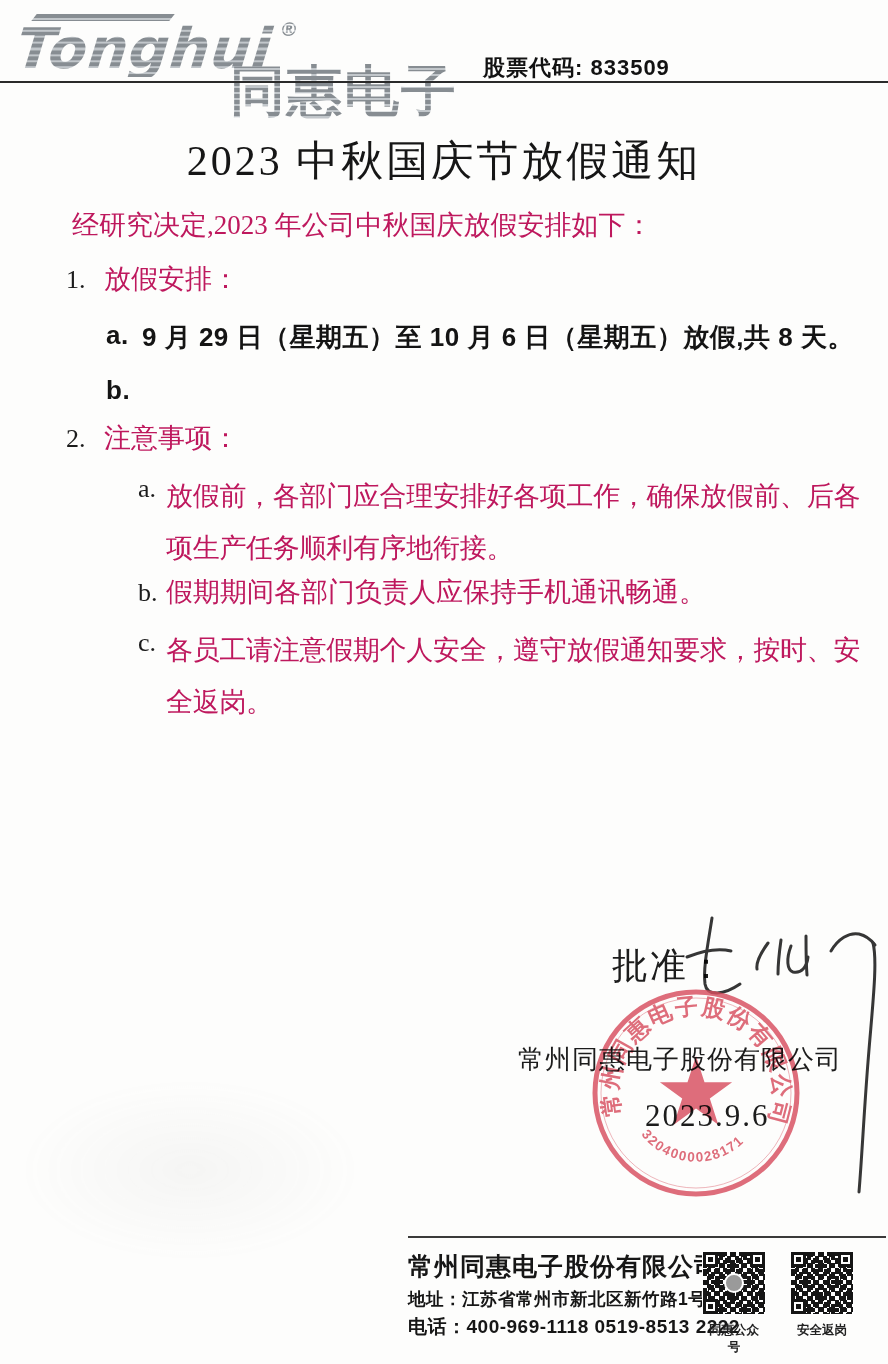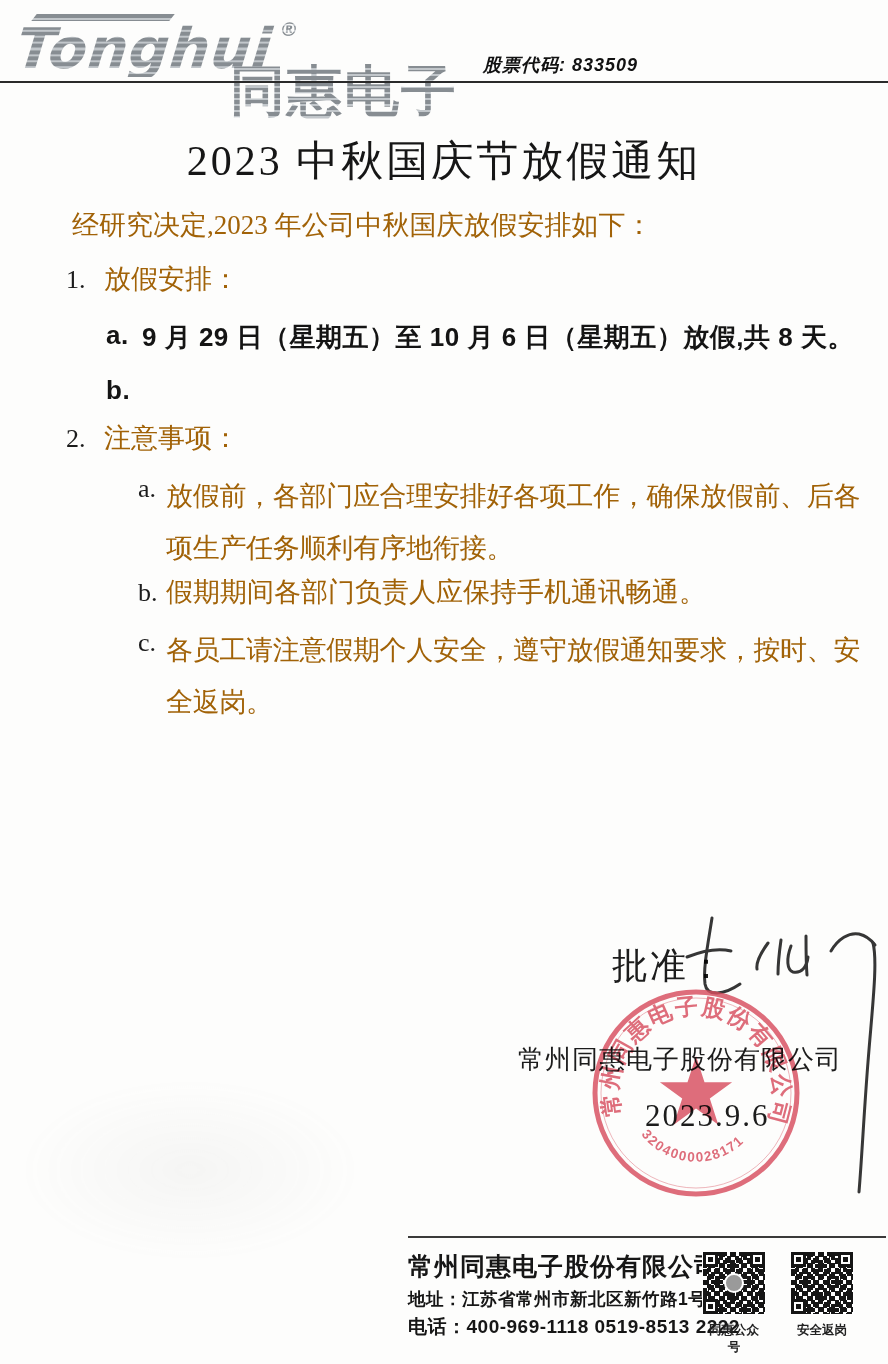--- a/index.html
+++ b/index.html
@@ -29,30 +29,30 @@
     .logo-en,.logo-cjk,.logo-swoosh{
       background:repeating-linear-gradient(180deg,#878d92 0 4px,#c2c7cb 4px 6px);
     }
     .logo-en,.logo-cjk{
       -webkit-background-clip:text;background-clip:text;color:transparent;
     }
   }
   .stock{
     position:absolute;left:483px;top:53px;
     font-family:"Liberation Sans","DejaVu Sans",sans-serif;font-weight:700;
-    font-size:18px;color:#121212;letter-spacing:1px;font-style:italic;
+    font-size:22px;color:#121212;letter-spacing:1px;
   }
   .header-rule{position:absolute;left:0;top:81px;width:888px;height:2px;background:#2a2a2a;}
   
   .abs{position:absolute;}
   .title{
     left:0;top:133px;width:888px;text-align:center;
     font-size:42px;letter-spacing:3px;color:#161616;
   }
-  .body-text{font-size:27px;line-height:1.2;color:#a16207;}
+  .body-text{font-size:27px;line-height:1.2;color:#be185d;}
   .marker-serif{font-size:26px;color:#1c1c1c;}
   .bold-item{
     font-family:"Liberation Sans","DejaVu Sans",sans-serif;
     font-weight:700;font-size:26px;color:#141414;letter-spacing:0.5px;
   }
   .wrap2{width:706px;line-height:52px;letter-spacing:-0.3px;}
   
   .approve{left:612px;top:942px;font-size:36px;letter-spacing:2px;}
   .sig-company{left:518px;top:1042px;font-size:26px;letter-spacing:1px;}
   .sig-date{left:645px;top:1098px;font-size:31px;letter-spacing:2px;}

